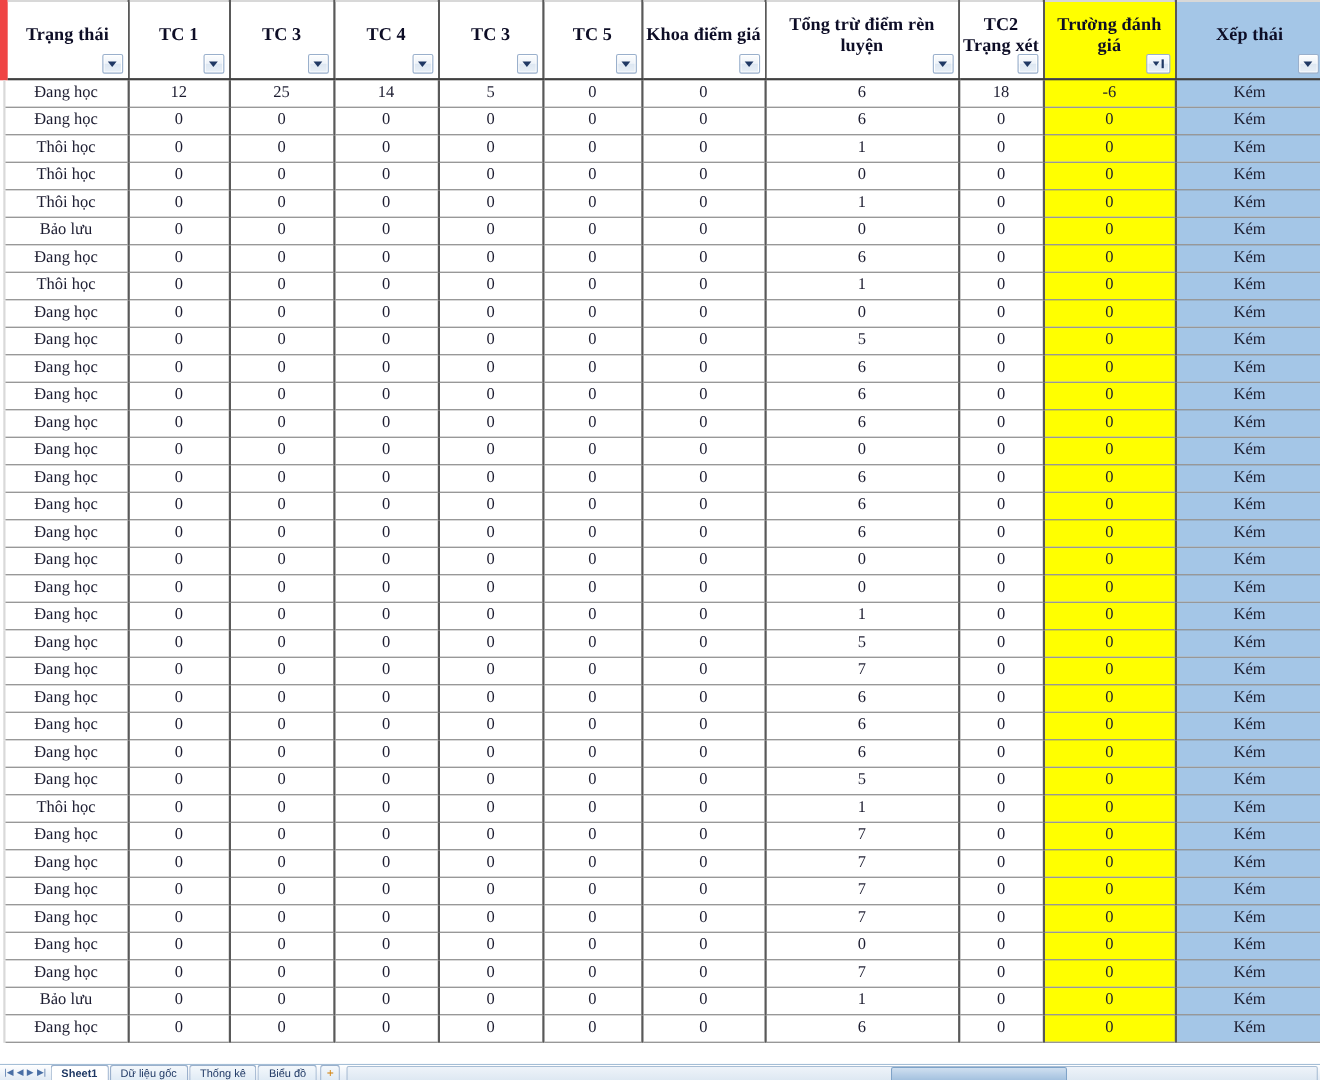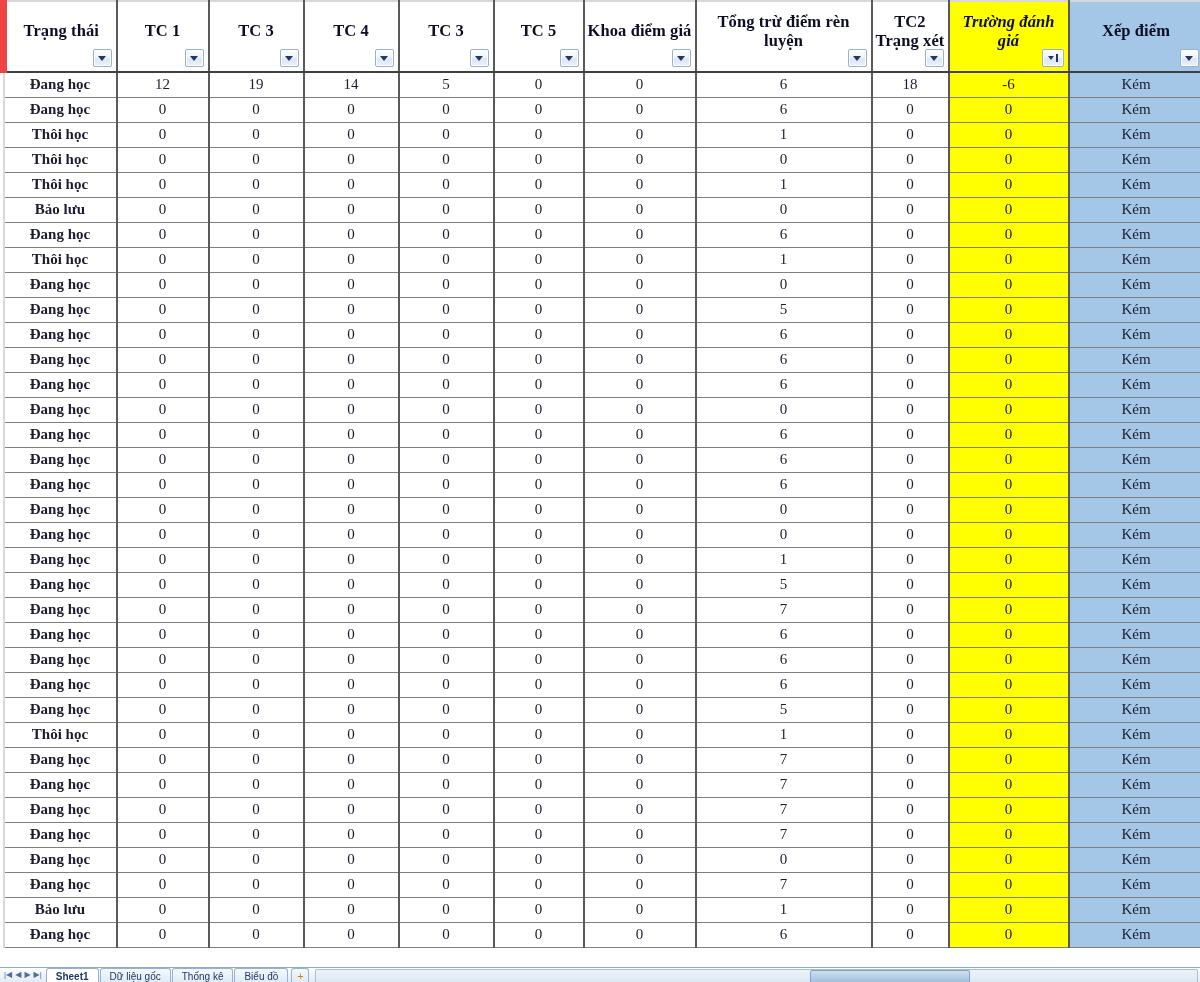--- a/index.html
+++ b/index.html
@@ -46,21 +46,20 @@
     background: #ffffff;
     color: #0d0d26;
     letter-spacing: .1px;
     white-space: normal;
   }
   thead tr.hdr th:first-child {
     border-left: 7px solid #ef4444;
   }
   thead tr.hdr th.hl-yellow {
     background: #ffff00;
-    font-style: italic;
   }
   thead tr.hdr th.hl-blue {
     background: #a4c6e7;
   }
 
   .hdr-label { display: block; }
 
   
   .filter-btn {
     position: absolute;
@@ -115,21 +114,20 @@
     color: #1c1c30;
     background: #ffffff;
     border-right: 2px solid #595959;
     border-bottom: 1px solid #7f7f7f;
     padding: 0 2px;
     white-space: nowrap;
     overflow: hidden;
   }
   tbody td:first-child {
     border-left: 2px solid #d9d9d9;
-    font-weight: bold;
   }
   tbody td.c-yellow { background: #ffff00; }
   tbody td.c-blue   { background: #a4c6e7; }
 
   
   #tabstrip {
     position: absolute;
     left: 0;
     bottom: 0;
     width: 1200px;
@@ -293,32 +291,32 @@
             </div>
           </th>
           <th class="hl-yellow">
             <span class="hdr-label">Trường đánh giá</span>
             <div class="filter-btn sorted">
               <span class="arrow"></span>
               <span class="sortmark"></span>
             </div>
           </th>
           <th class="hl-blue">
-            <span class="hdr-label">Xếp điểm</span>
+            <span class="hdr-label">Xếp thái</span>
             <div class="filter-btn">
               <span class="arrow"></span>
             </div>
           </th>
         </tr>
     </thead>
     <tbody id="table-body">
         <tr>
           <td>Đang học</td>
           <td>12</td>
-          <td>19</td>
+          <td>25</td>
           <td>14</td>
           <td>5</td>
           <td>0</td>
           <td>0</td>
           <td>6</td>
           <td>18</td>
           <td class="c-yellow">-6</td>
           <td class="c-blue">Kém</td>
         </tr>
         <tr>

